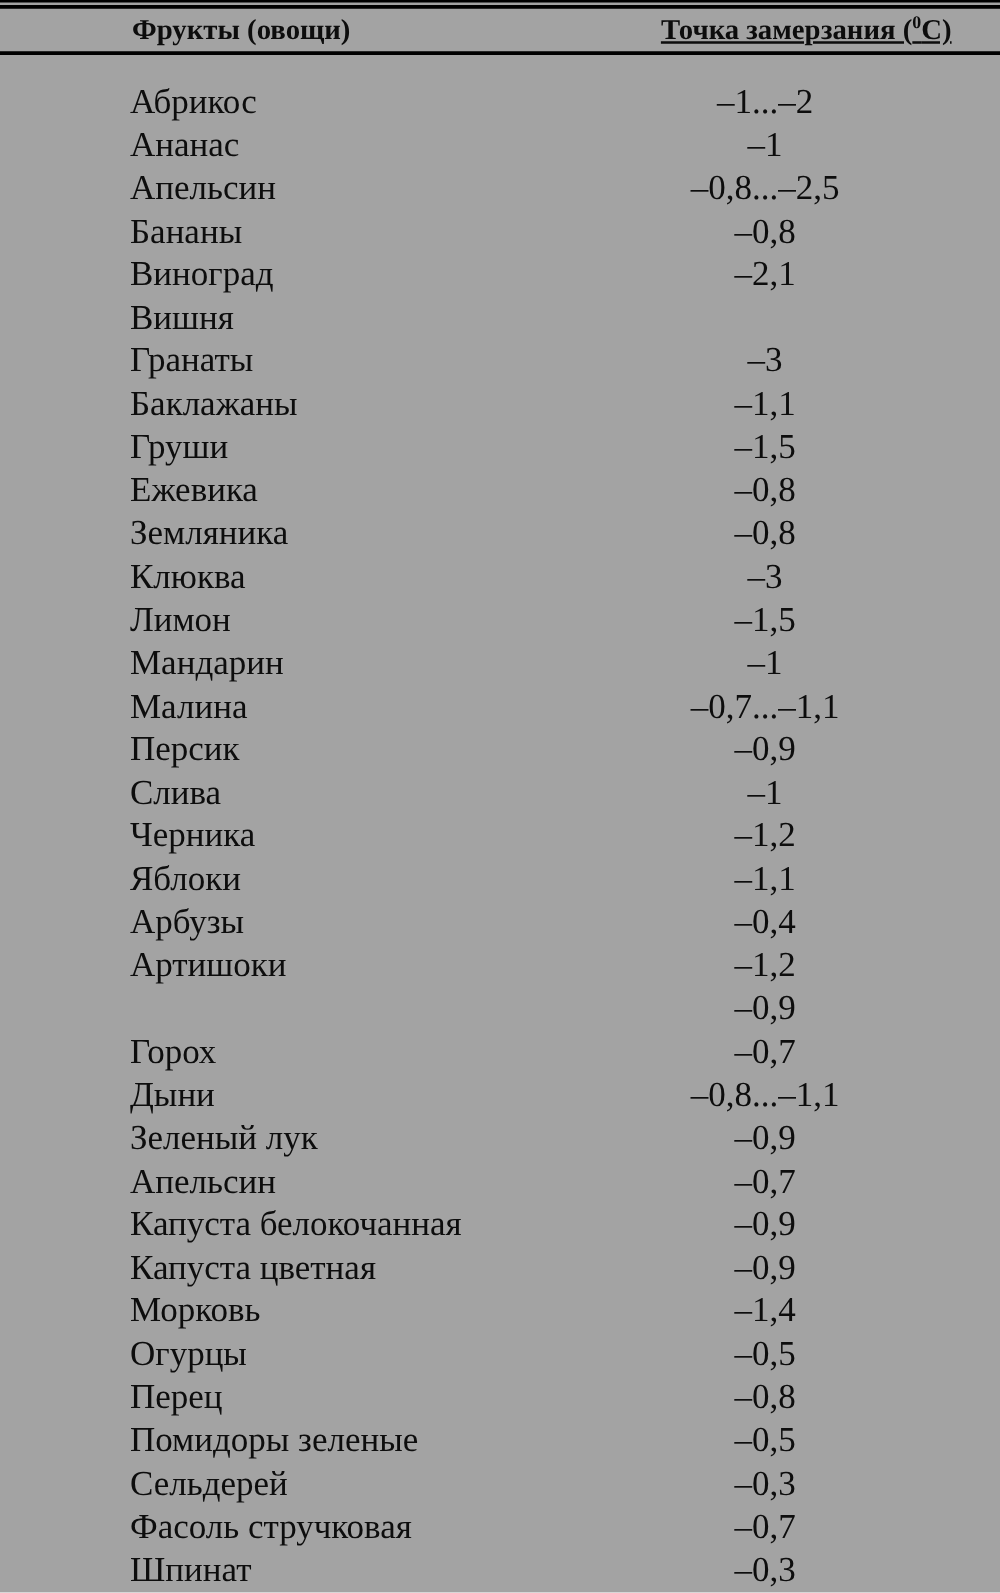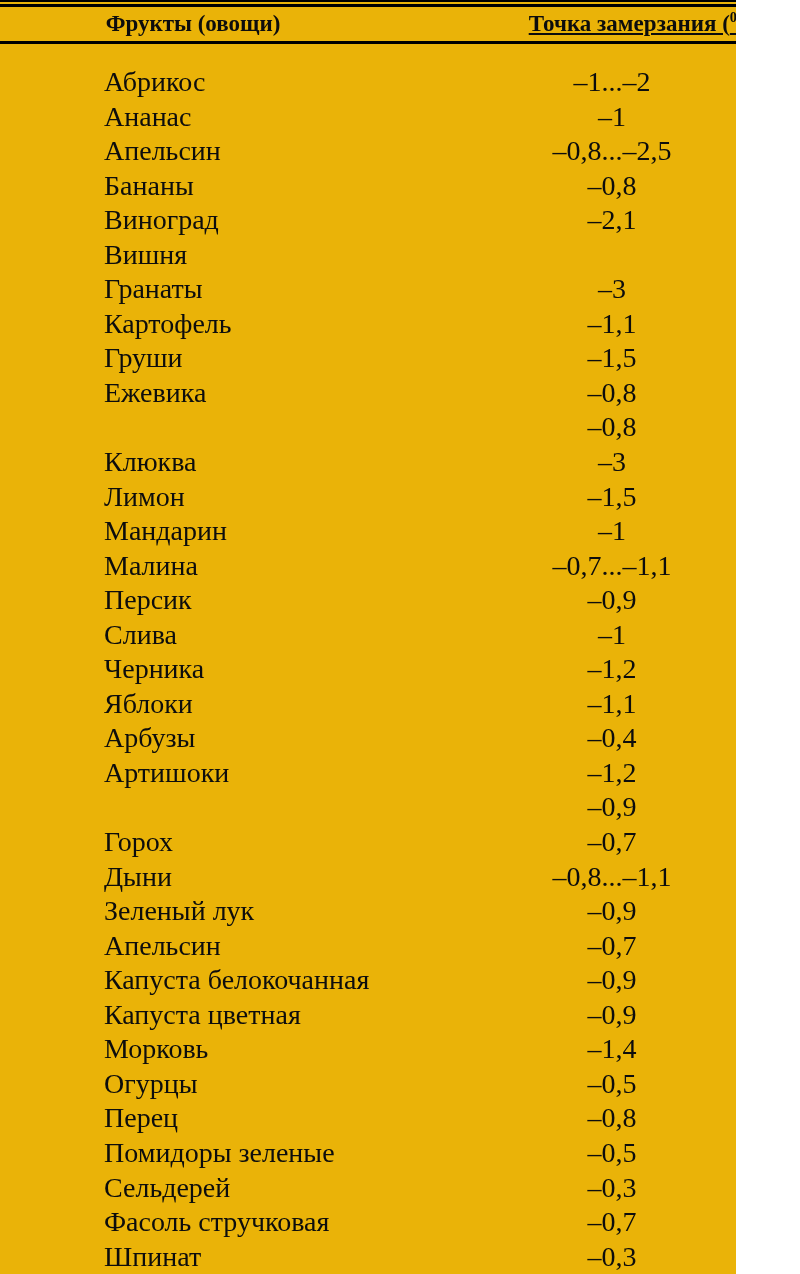--- a/index.html
+++ b/index.html
@@ -1,20 +1,20 @@
 <!DOCTYPE html>
 <html lang="ru"><head>
 <meta charset="utf-8">
 <style>
   html, body { margin: 0; padding: 0; background: #ffffff; }
   .page {
     position: relative;
-    width: 736px;
+    width: 800px;
     height: 1274px;
-    background: #eab308;
+    background: #a3a3a3;
     font-family: "Liberation Serif", serif;
     color: #0d0d0d;
     overflow: hidden;
   }
   .rule { position: absolute; left: 0; right: 0; background: #000000; }
   .rule-top-1 { top: 0; height: 2px; }
   .rule-top-2 { top: 4px; height: 3px; }
   .rule-mid   { top: 41px; height: 3px; }
   .header-row { position: absolute; top: 7px; left: 0; right: 0; height: 34px; }
   .th {
@@ -92,35 +92,36 @@
   <div class="row">
     <div class="cell name">Вишня</div>
   </div>
 
   <div class="row">
     <div class="cell name">Гранаты</div>
     <div class="cell value">–3</div>
   </div>
 
   <div class="row">
-    <div class="cell name">Картофель</div>
+    <div class="cell name">Баклажаны</div>
     <div class="cell value">–1,1</div>
   </div>
 
   <div class="row">
     <div class="cell name">Груши</div>
     <div class="cell value">–1,5</div>
   </div>
 
   <div class="row">
     <div class="cell name">Ежевика</div>
     <div class="cell value">–0,8</div>
   </div>
 
   <div class="row">
+    <div class="cell name">Земляника</div>
     <div class="cell value">–0,8</div>
   </div>
 
   <div class="row">
     <div class="cell name">Клюква</div>
     <div class="cell value">–3</div>
   </div>
 
   <div class="row">
     <div class="cell name">Лимон</div>

